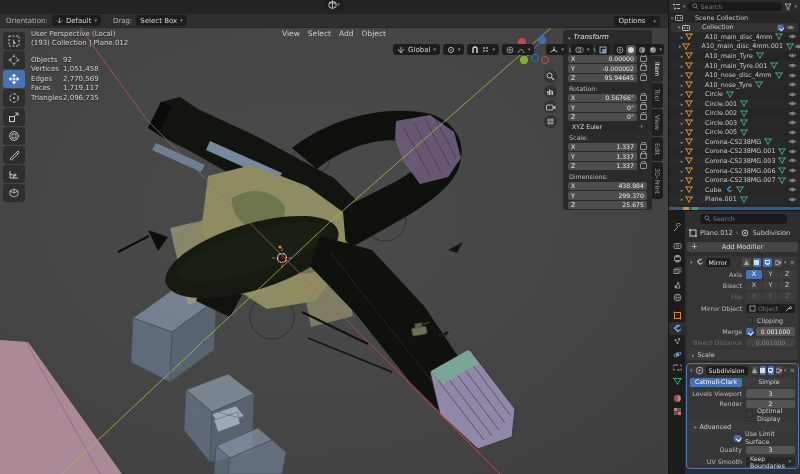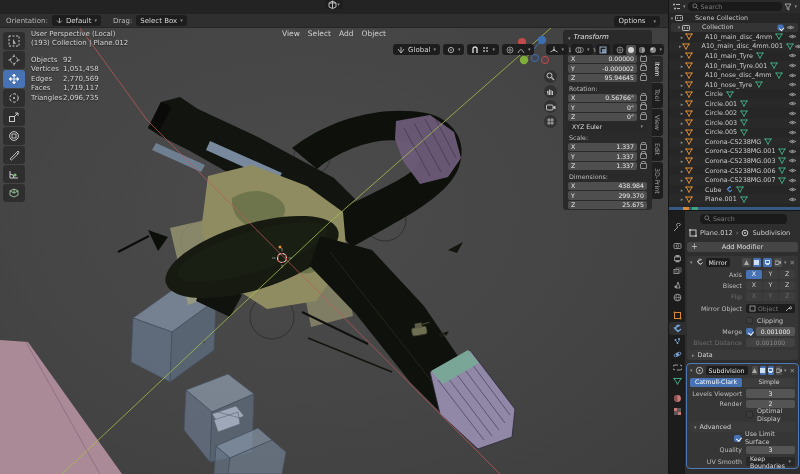--- a/index.html
+++ b/index.html
@@ -1379,21 +1379,21 @@
           <span class="plab">Merge</span>
           <span class="cb on"></span>
           <div class="pfield" style="margin-left:3px">0.001000</div>
         </div>
         <div class="prow">
           <span class="plab dim">Bisect Distance</span>
           <div class="pfield dim">0.001000</div>
         </div>
         <div class="subhead">
           <span class="chev">▸</span>
-          <span>Data</span>
+          <span>Scale</span>
         </div>
       </div>
 
       <div class="panel sel">
         <div class="phead">
           <span class="chev">▾</span>
           <span class="ic">
             <svg width="9" height="9">
                 <circle cx="4.5" cy="4.5" r="3.2" fill="none" stroke="#c3c3c3" stroke-width="0.9"></circle>
                 <circle cx="4.5" cy="4.5" r="1" fill="#c3c3c3"></circle>

